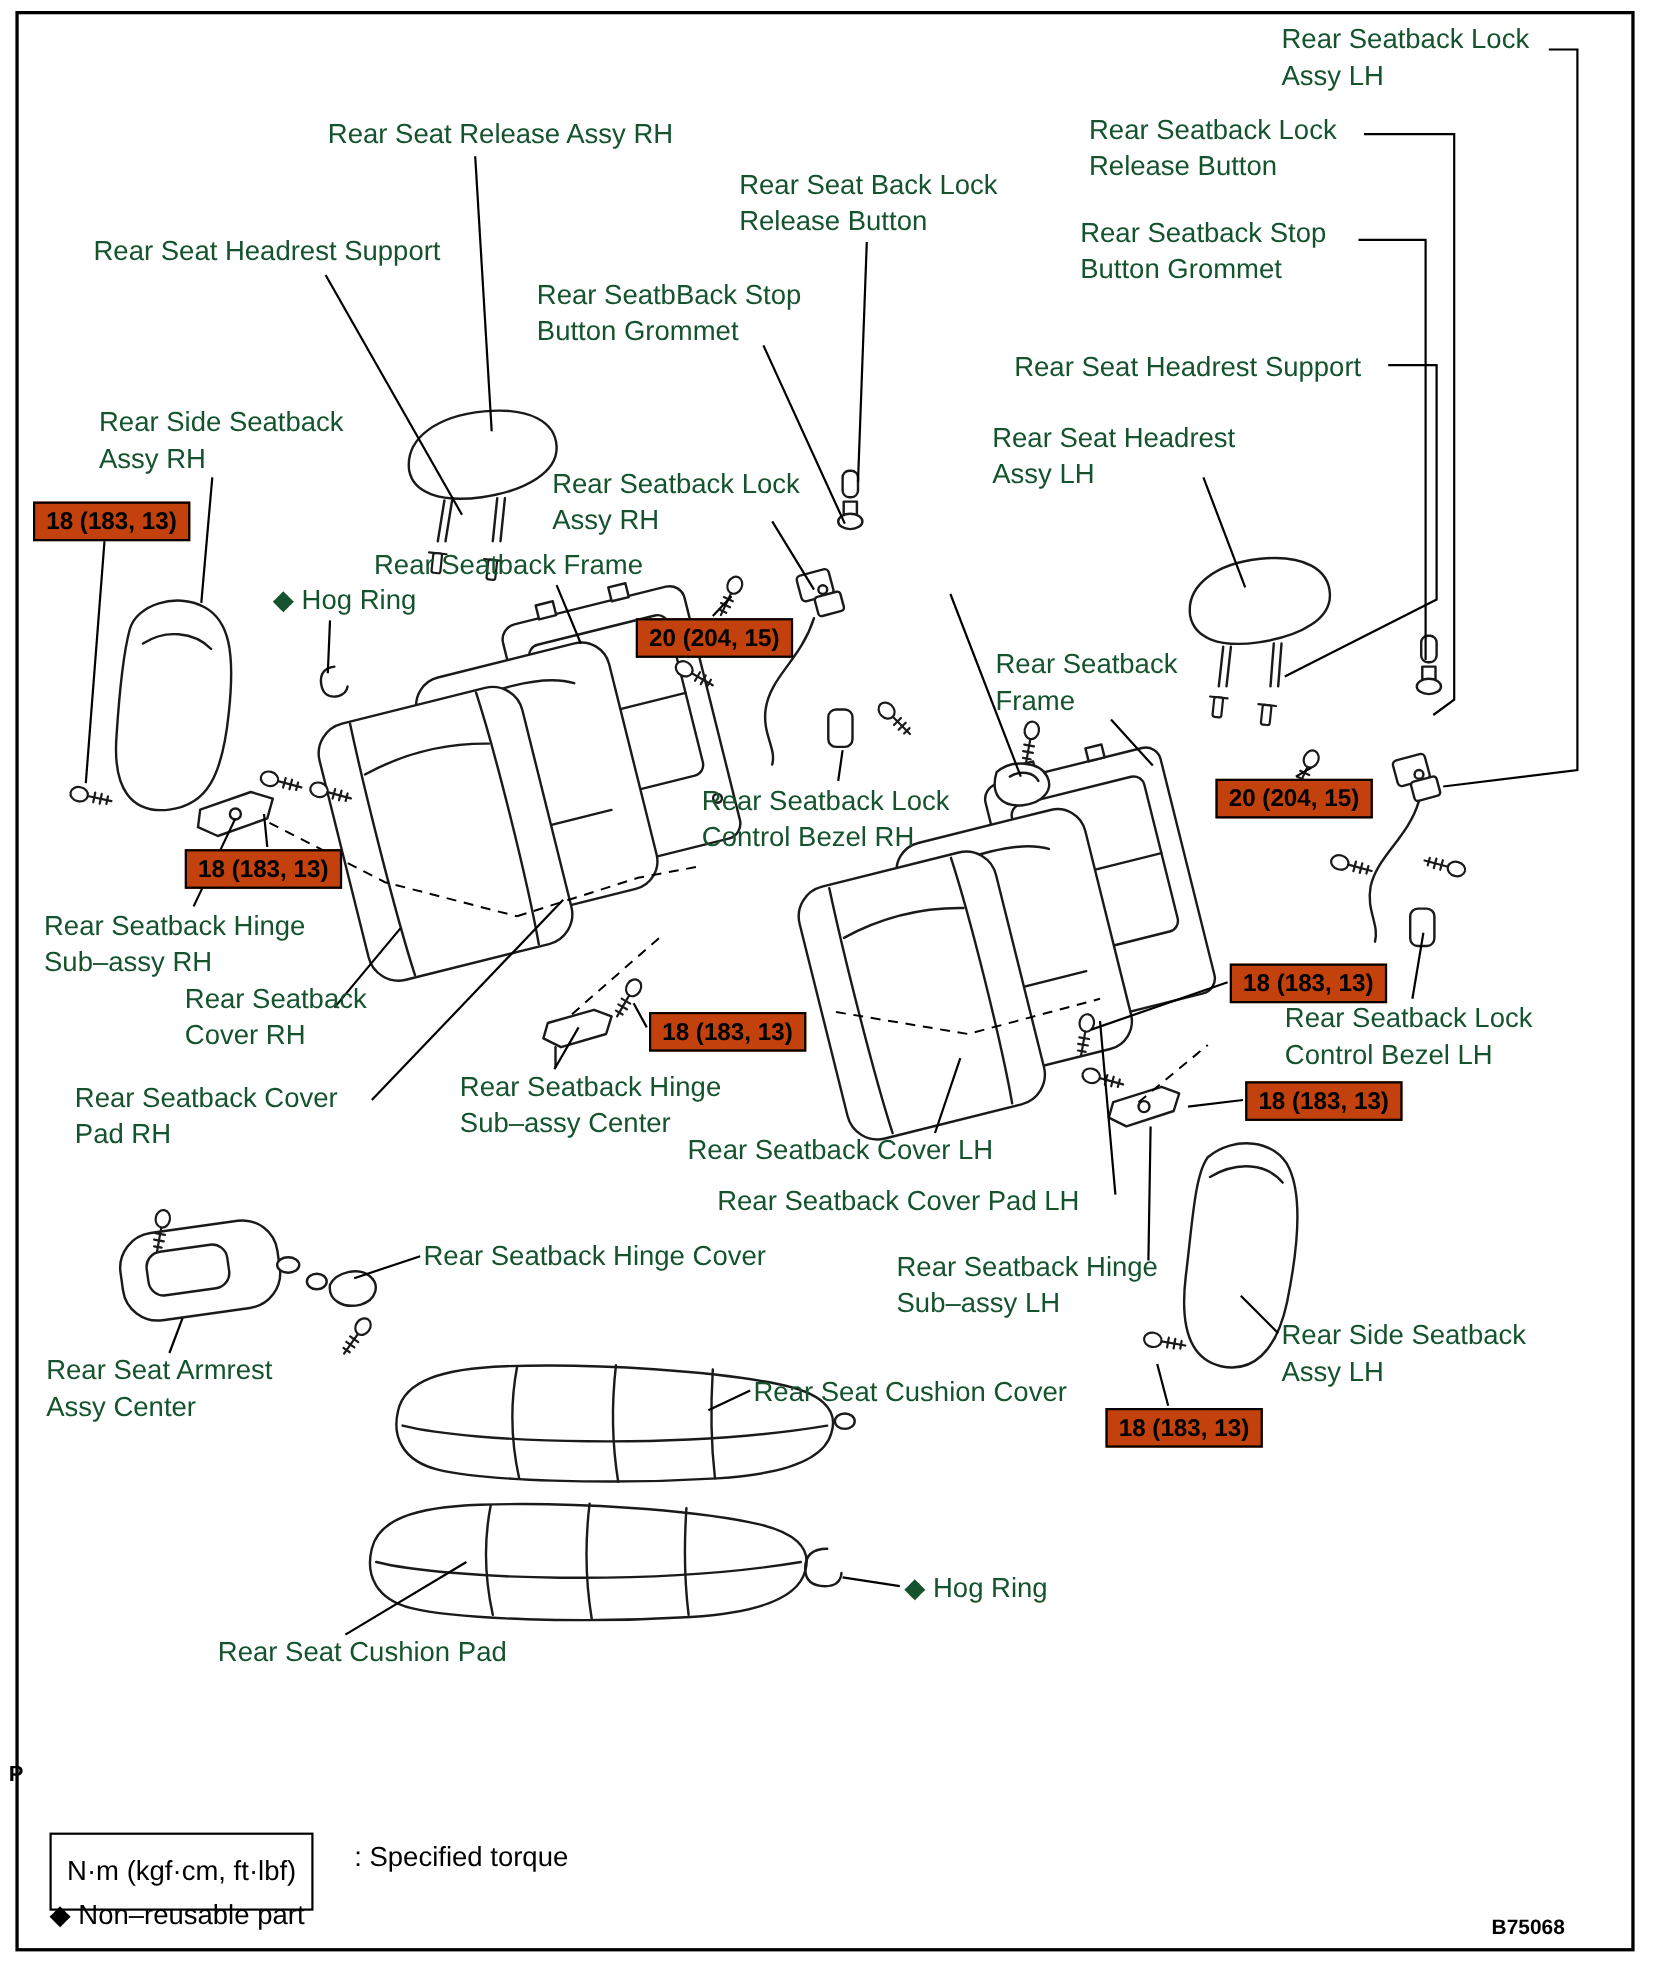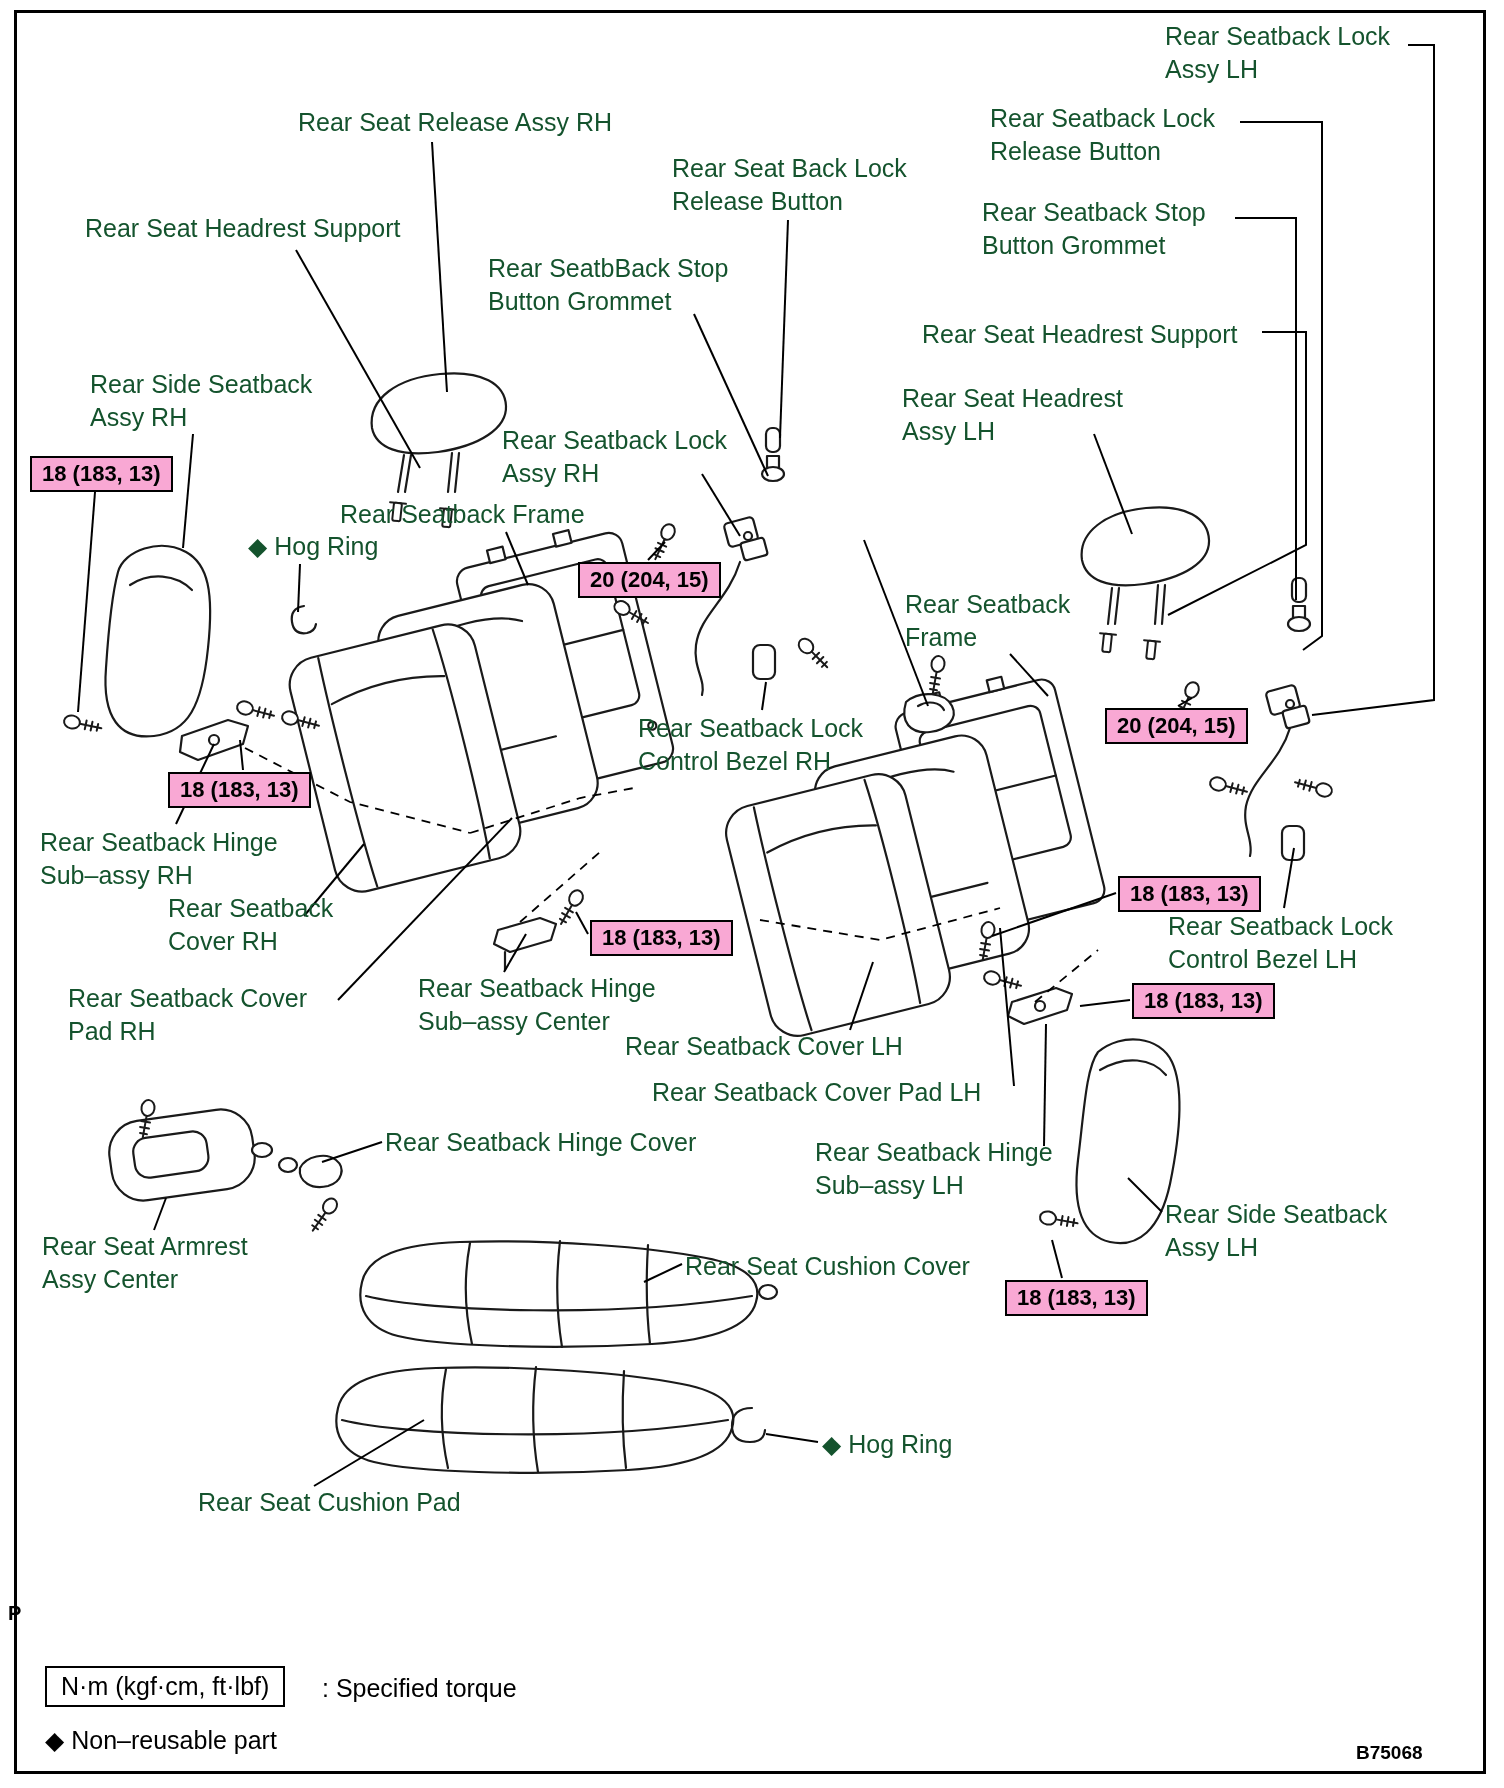--- a/index.html
+++ b/index.html
@@ -23,32 +23,32 @@
   .lbl {
     position: absolute;
     font-size: 25px;
     line-height: 1.32;
     white-space: pre-line;
     color: #14532d;
   }
   .torque {
     position: absolute;
     border: 2.5px solid #000;
-    background: #f9a8d4;
+    background: #c2410c;
     font-size: 22px;
     font-weight: 700;
     padding: 3px 10px;
     white-space: nowrap;
   }
   .legend-box {
     position: absolute;
     border: 2.5px solid #000;
     background: #fff;
     font-size: 25px;
-    padding: 4px 14px;
+    padding: 19px 14px;
     white-space: nowrap;
   }
   .plain { position: absolute; font-size: 25px; white-space: nowrap; }
   .page-marker { position: absolute; font-size: 20px; font-weight: 600; }
   .fig-code { position: absolute; font-size: 19px; font-weight: bold; }
 </style>
 </head>
 <body>
 
 <div id="page">

